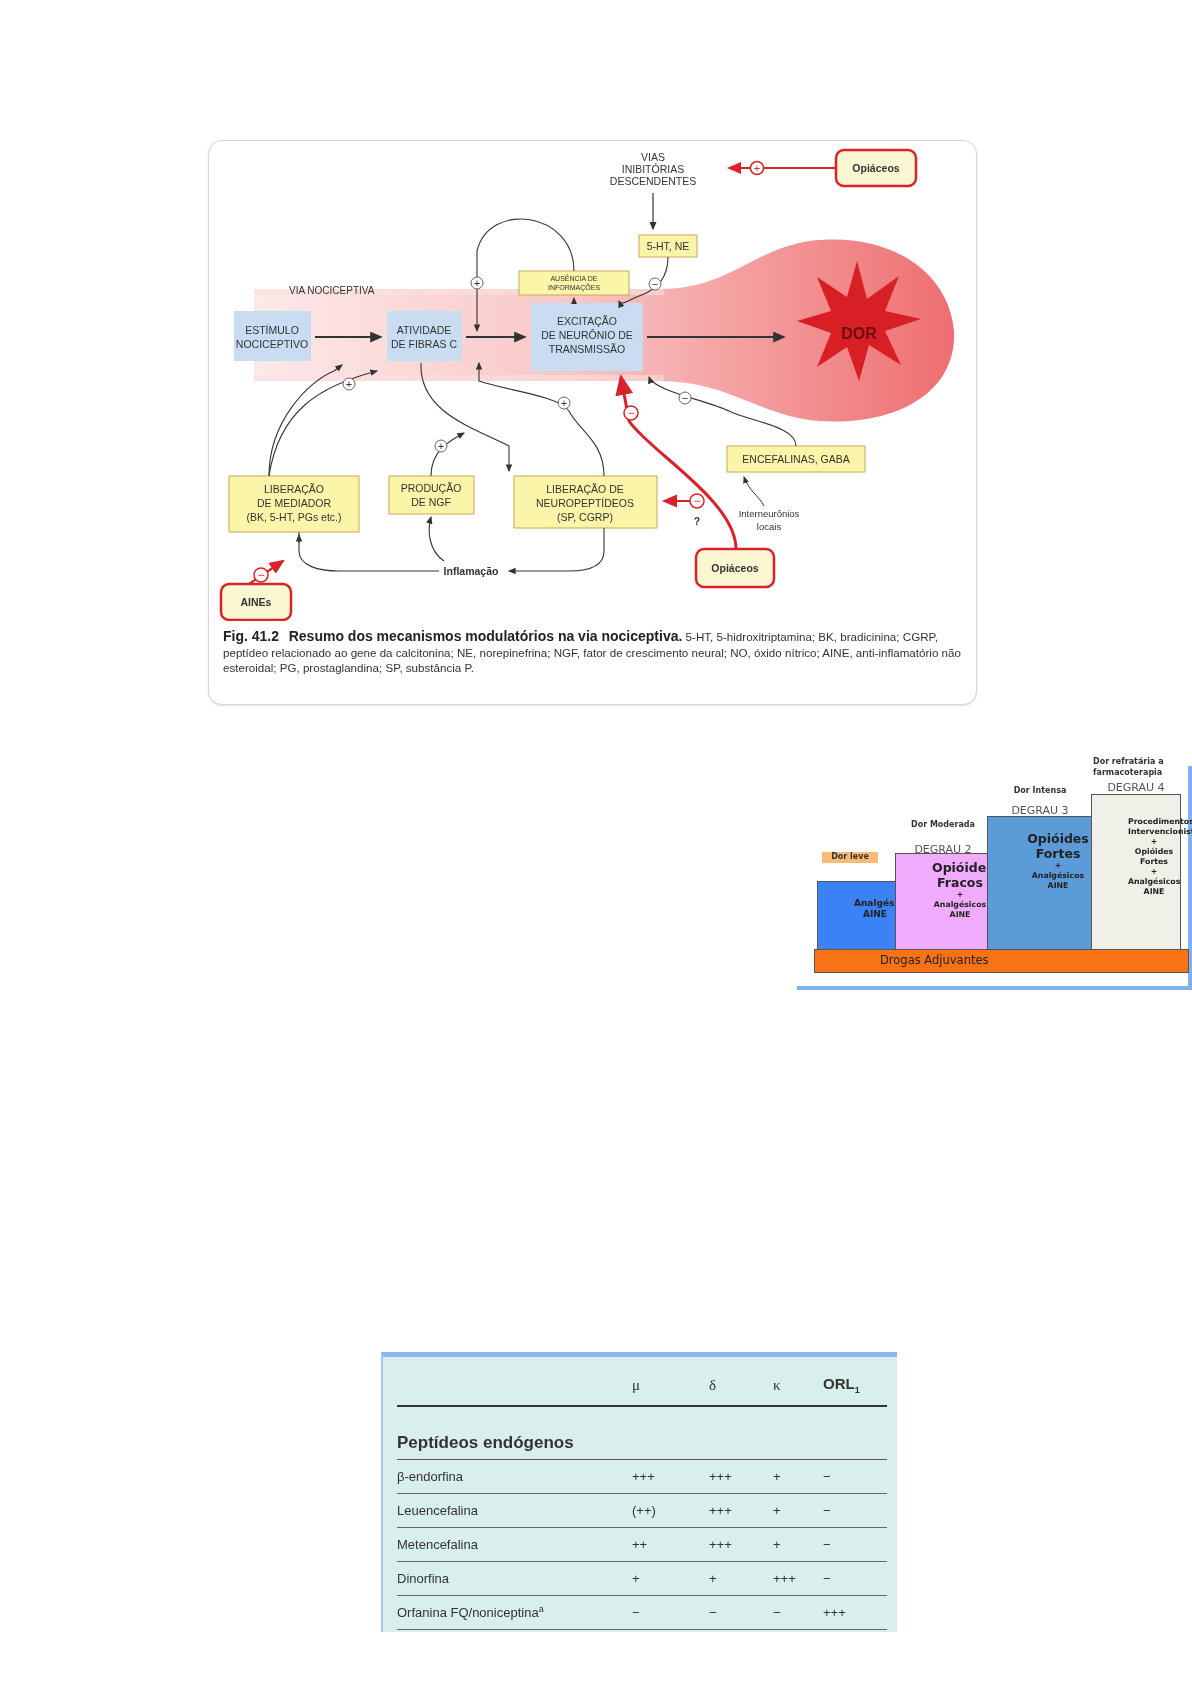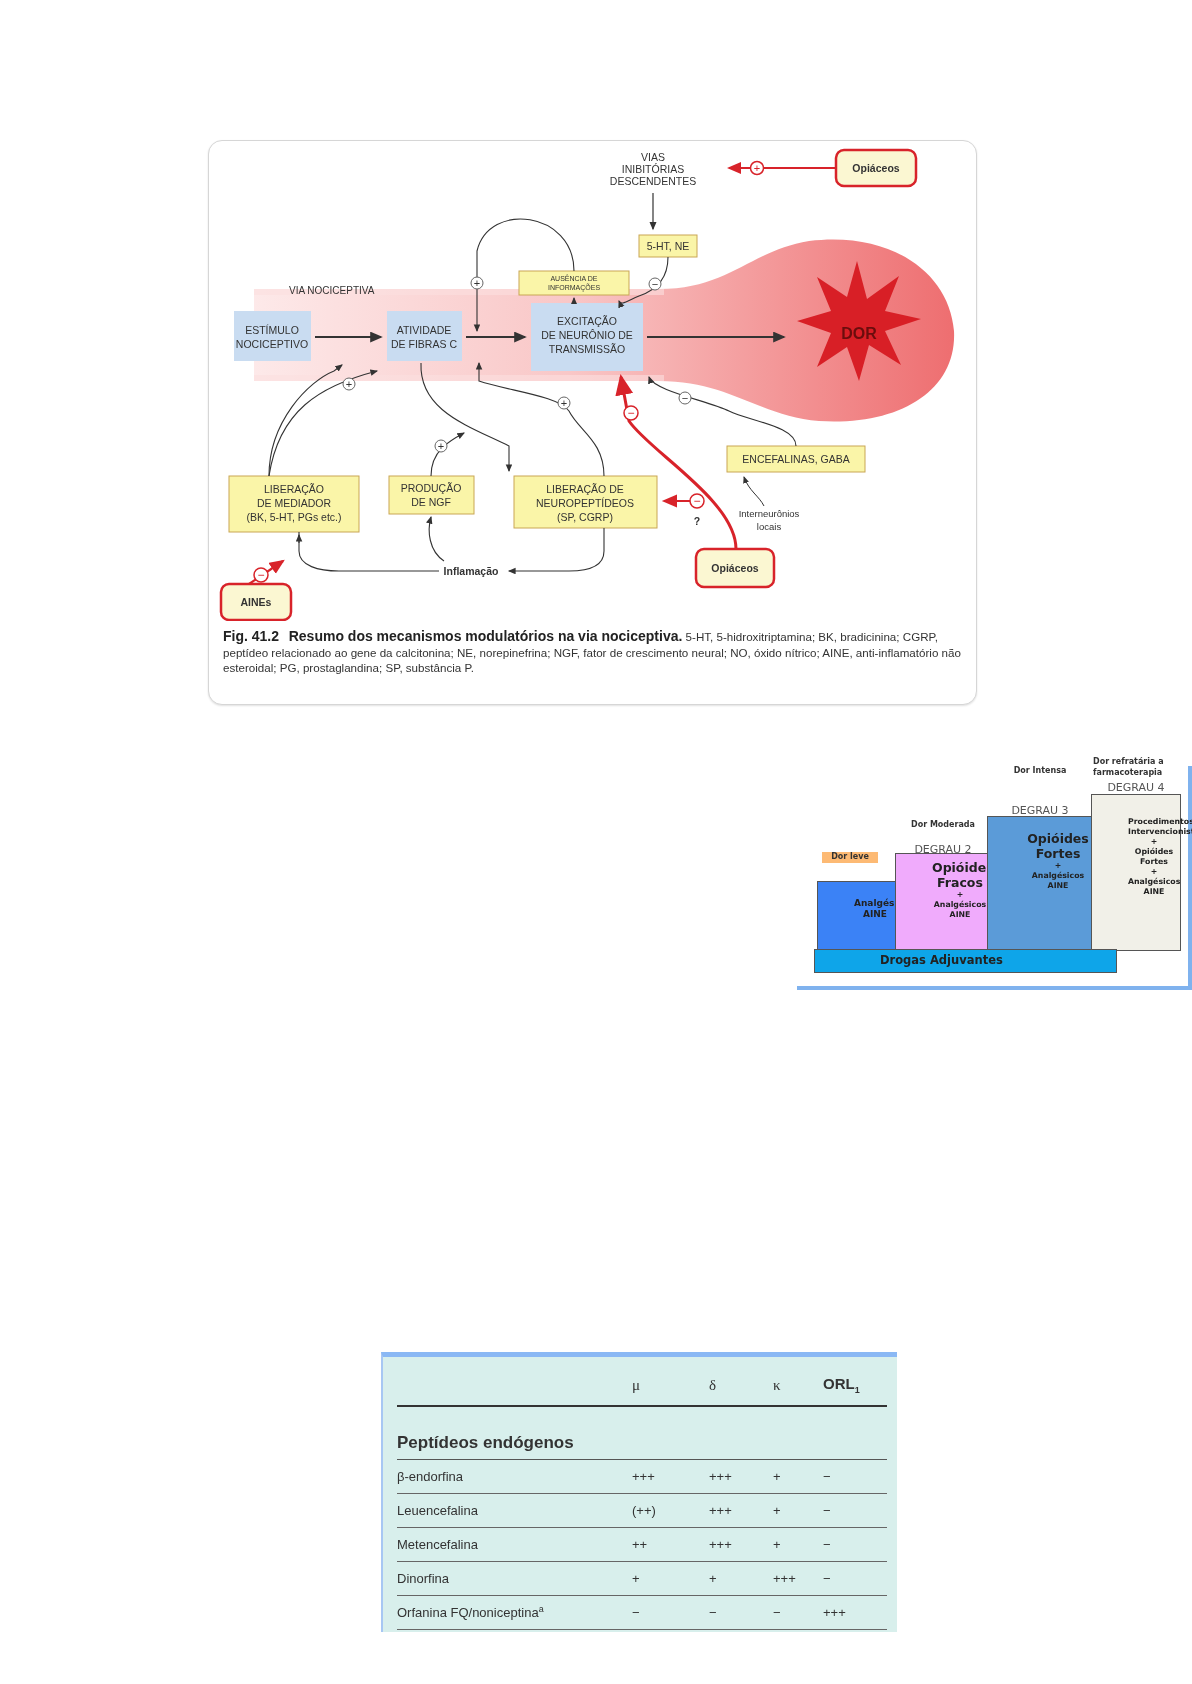--- a/index.html
+++ b/index.html
@@ -10,21 +10,21 @@
   .caption b { font-weight:bold; color:#222; font-size:14px; }
   .dtext { font-family:"Liberation Sans", sans-serif; font-size:10.5px; fill:#333; text-anchor:middle; }
   .dtext.small { font-size:7px; }
   .dtext.bold { font-weight:bold; }
   .ladder { position:absolute; left:797px; top:766px; width:391px; height:220px; background:#fff; border-right:4px solid #7fb2ee; border-bottom:4px solid #7fb2ee; }
   .ladder .lbl { position:absolute; font-family:"DejaVu Sans", sans-serif; font-size:8px; font-weight:bold; color:#333; text-align:center; line-height:10.5px; }
   .ladder .deg { position:absolute; font-family:"DejaVu Sans", sans-serif; font-size:11px; color:#555; text-align:center; }
   .step { position:absolute; border:1.5px solid #555; box-sizing:border-box; text-align:center; font-family:"DejaVu Sans", sans-serif; font-weight:bold; color:#222;padding-left:36px; }
   .step .big { font-size:12.5px; line-height:15px; }
   .step .sm { font-size:7.8px; line-height:10px; }
-  .base { position:absolute; left:17px; top:183px; width:303px; height:24px; background:#0ea5e9; border:1.5px solid #555; box-sizing:border-box; font-family:"DejaVu Sans", sans-serif; font-weight:bold; font-size:11.5px; color:#222; padding-left:65px; line-height:21px; }
+  .base { position:absolute; left:17px; top:183px; width:375px; height:24px; background:#f97316; border:1.5px solid #555; box-sizing:border-box; font-family:"DejaVu Sans", sans-serif; font-weight:normal; font-size:11.5px; color:#222; padding-left:65px; line-height:21px; }
   .table-wrap { position:absolute; left:381px; top:1352px; width:516px; height:280px; background:#d8efec; border-top:5px solid #8ab8f4; border-left:2px solid #a7c7f3; box-sizing:border-box; }
   table { position:absolute; left:14px; top:8px; width:490px; border-collapse:collapse; font-family:"Liberation Sans", sans-serif; font-size:13px; color:#333; }
   th { font-weight:normal; font-family:"Liberation Serif", serif; font-size:15px; text-align:left; height:40px; border-bottom:2.5px solid #333; padding:0; }
   th.orl { font-family:"Liberation Sans", sans-serif; font-weight:bold; font-size:15px; }
   td { height:33px; border-bottom:1.5px solid #666; padding:0; }
   td.section { font-weight:bold; font-size:17px; height:46px; vertical-align:bottom; padding-bottom:6px; border-bottom:1px solid #555; }
   .c0 { width:235px; } .c1 { width:77px; } .c2 { width:64px; } .c3 { width:50px; }
   sub, sup { font-size:9px; }
 </style>
 </head>
@@ -182,21 +182,21 @@
 
   <div class="lbl" style="left:100px;top:54px;width:92px;">Dor Moderada</div>
   <div class="deg" style="left:100px;top:77px;width:92px;">DEGRAU 2</div>
   <div class="step" style="left:98px;top:75px;width:94px;height:110px;background:#f0abfc;margin-top:12px;height:98px;">
     <div class="big" style="margin-top:6px;">Opióides Fracos</div>
     <div class="sm">+</div>
     <div class="sm">Analgésicos</div>
     <div class="sm">AINE</div>
   </div>
 
-  <div class="lbl" style="left:190px;top:0;width:106px;">Dor Intensa</div>
+  <div class="lbl" style="left:190px;top:20px;width:106px;">Dor Intensa</div>
   <div class="deg" style="left:190px;top:38px;width:106px;">DEGRAU 3</div>
   <div class="step" style="left:190px;top:50px;width:106px;height:135px;background:#5b9bd8;">
     <div class="big" style="margin-top:14px;">Opióides Fortes</div>
     <div class="sm">+</div>
     <div class="sm">Analgésicos</div>
     <div class="sm">AINE</div>
   </div>
 
   <div class="lbl" style="left:290px;top:-9px;width:100px;text-align:left;padding-left:6px;">Dor refratária a farmacoterapia</div>
   <div class="deg" style="left:294px;top:15px;width:90px;">DEGRAU 4</div>

